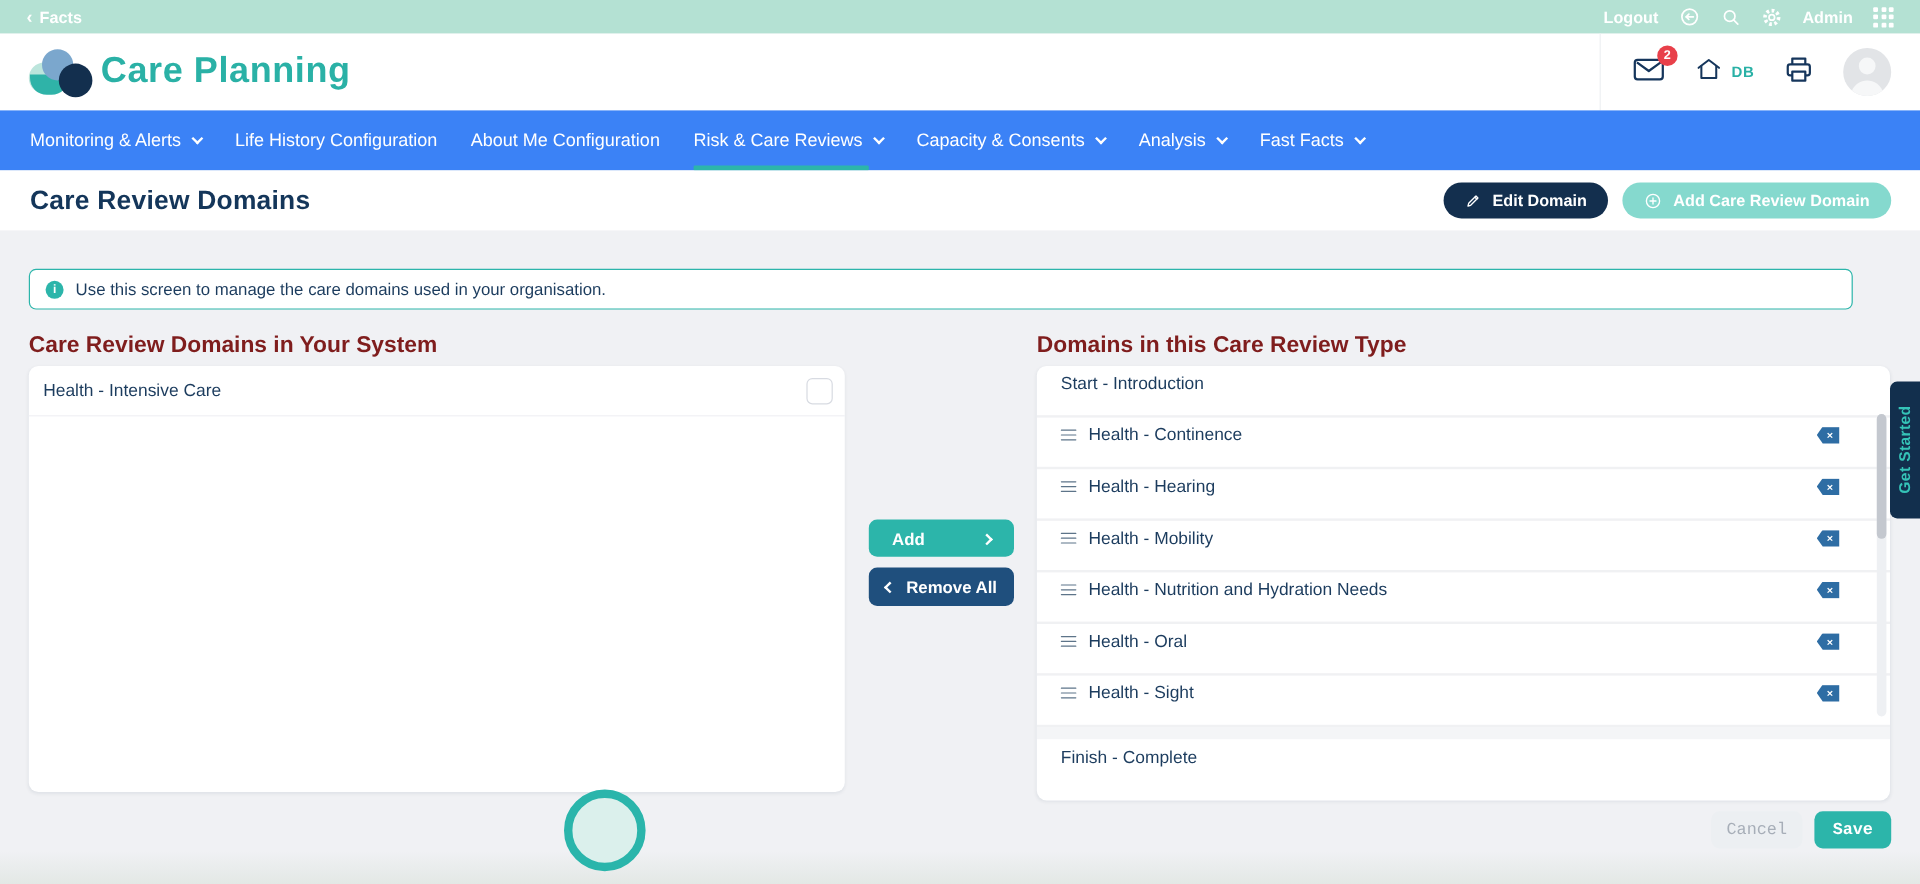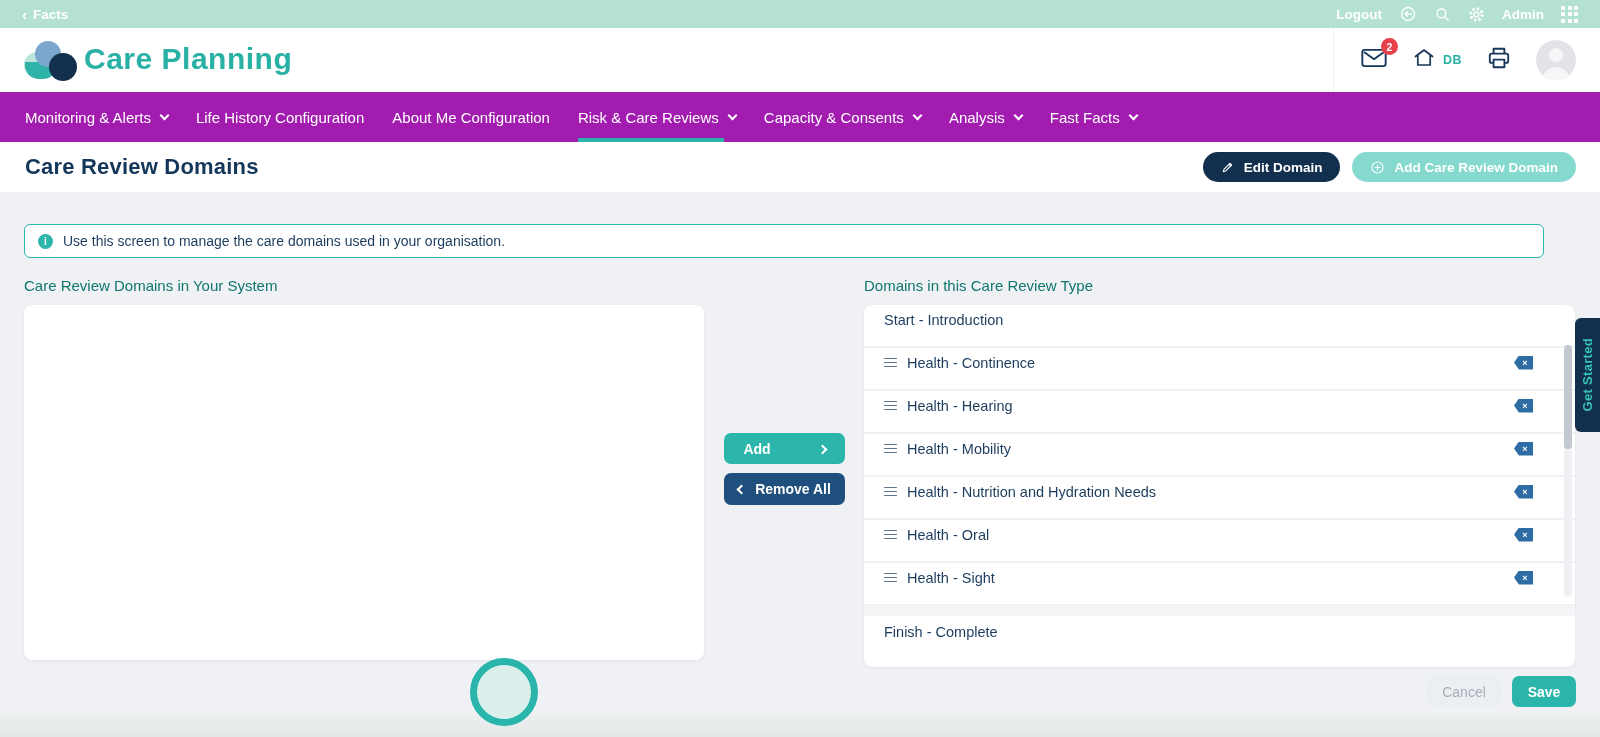--- a/index.html
+++ b/index.html
@@ -26,42 +26,42 @@
   .app-title { position:absolute; left:84px; top:14px; font-size:30px; font-weight:700; color:#2ab1a6; letter-spacing:0.5px; }
   .header-right { position:absolute; right:0; top:0; height:64px; display:flex; align-items:center; gap:24px; padding:0 24px 0 26px; border-left:1px solid #eef0f3; }
   .mail-wrap { position:relative; cursor:pointer; }
   .mail-badge { position:absolute; top:-8px; right:-10px; min-width:17px; height:17px; border-radius:9px; background:#e8404a;
                 color:#fff; font-size:10.5px; font-weight:700; display:flex; align-items:center; justify-content:center; padding:0 4px; }
   .home-wrap { display:flex; align-items:center; gap:7px; cursor:pointer; }
   .env-label { color:#2ab1a6; font-size:12.5px; font-weight:700; letter-spacing:0.5px; }
   .avatar { width:40px; height:40px; border-radius:50%; background:#e2e4e7; overflow:hidden; display:flex; align-items:flex-end; justify-content:center; cursor:pointer; }
 
   
-  .nav { position:absolute; top:92px; left:0; right:0; height:50px; background:#a21caf; display:flex; align-items:stretch; padding-left:25px; }
+  .nav { position:absolute; top:92px; left:0; right:0; height:50px; background:#3b82f6; display:flex; align-items:stretch; padding-left:25px; }
   .nav-item { position:relative; display:flex; align-items:center; color:#fff; font-size:15px; cursor:pointer; margin-right:28px; }
   .nav-item .chev { color:#fff; margin-left:10px; margin-top:-3px; }
   .nav-item.active::after { content:""; position:absolute; left:0; bottom:0; height:4px; width:calc(100% - 12px); background:#2cb5aa; border-radius:1px; }
 
   
   .page-head { position:absolute; top:142px; left:0; right:0; height:50px; background:#fff; display:flex; align-items:center; padding:0 24px 0 25px; }
   .page-title { font-size:22px; font-weight:700; color:#14365a; letter-spacing:0.2px; }
   .page-actions { margin-left:auto; display:flex; align-items:center; gap:12px; }
   .btn-pill { display:flex; align-items:center; gap:9px; height:30px; border-radius:16px; padding:0 18px;
               font-size:13.5px; font-weight:700; color:#fff; cursor:pointer; border:none; font-family:inherit; }
   .btn-edit-domain { background:#132f4e; }
   .btn-add-domain { background:#85d9ce; }
 
   
   .banner { position:absolute; left:24px; top:224px; width:1520px; height:34px; background:#fff; border:1px solid #2cb5aa;
             border-radius:6px; display:flex; align-items:center; gap:10px; padding:0 13px; }
   .info-icon { width:15px; height:15px; border-radius:50%; background:#2cb5aa; color:#fff; font-size:10px; font-weight:700;
                display:flex; align-items:center; justify-content:center; flex:0 0 auto; }
   .banner-text { font-size:14px; color:#1c3c5e; }
 
-  .col-heading { position:absolute; top:277px; font-size:15px; font-weight:400; color:#0f766e; }
+  .col-heading { position:absolute; top:277px; font-size:19px; font-weight:700; color:#7f1d1d; }
   .col-heading.left { left:24px; }
   .col-heading.right { left:864px; }
 
   .card { position:absolute; background:#fff; border-radius:8px; box-shadow:0 1px 3px rgba(20,40,70,0.07); }
   .card-left { left:24px; top:305px; width:680px; height:355px; }
   .card-right { left:864px; top:305px; width:711px; height:362px; overflow:hidden; }
 
   .search-row { display:flex; align-items:center; padding:11px 10px 10px 12px; border-bottom:1px solid #ecedf1; }
   .search-box { position:relative; width:545px; height:34px; }
   .search-box input { width:100%; height:100%; border:1px solid #dadde4; border-radius:17px; padding:0 14px 0 38px;
@@ -101,21 +101,21 @@
               display:flex; align-items:center; justify-content:center; cursor:pointer; z-index:8; }
   .side-tab span { writing-mode:vertical-rl; transform:rotate(180deg); color:#35c3b7; font-size:13px; font-weight:700; letter-spacing:0.3px; }
 
   
   .beacon { position:absolute; left:470px; top:658px; width:68px; height:68px; border-radius:50%;
             border:7px solid #2ab5ab; background:#dbf0ec; z-index:5; }
 
   
   .footer-fade { position:absolute; left:0; right:0; bottom:0; height:28px; background:linear-gradient(rgba(240,241,244,0), #e3e8e5); }
   .btn-footer { position:absolute; top:676px; height:31px; border:none; border-radius:7px; font-size:14px;
-                display:flex; align-items:center; justify-content:center; cursor:pointer; font-family:Liberation Sans, sans-serif; z-index:6; }
+                display:flex; align-items:center; justify-content:center; cursor:pointer; font-family:Liberation Mono, monospace; z-index:6; }
   .btn-cancel { right:98px; width:76px; background:#eceff2; color:#a7aeb8; }
   .btn-save { right:24px; width:64px; background:#2cb5aa; color:#fff; font-weight:700; }
 
   
   .chev { display:inline-block; width:7px; height:7px; border-right:2px solid currentColor; border-bottom:2px solid currentColor; }
   .chev-down { transform:rotate(45deg); }
   .chev-right { transform:rotate(-45deg); margin-top:1px; }
   .chev-left { transform:rotate(135deg); margin-top:1px; }
 </style>
 </head>
@@ -262,20 +262,26 @@
 
   <div class="banner">
     <span class="info-icon">i</span>
     <span class="banner-text">Use this screen to manage the care domains used in your organisation.</span>
   </div>
 
   <div class="col-heading left">Care Review Domains in Your System</div>
   <div class="col-heading right">Domains in this Care Review Type</div>
 
   <div class="card card-left">
+    <div>
+        <div class="avail-row">
+          <span class="lbl">Health - Intensive Care</span>
+          <span class="checkbox"></span>
+        </div>
+      </div>
   </div>
 
   <button class="btn-transfer btn-add">
     <span>Add</span>
     <span class="chev chev-right"></span>
   </button>
   <button class="btn-transfer btn-remove-all">
     <span class="chev chev-left"></span>
     <span>Remove All</span>
   </button>

